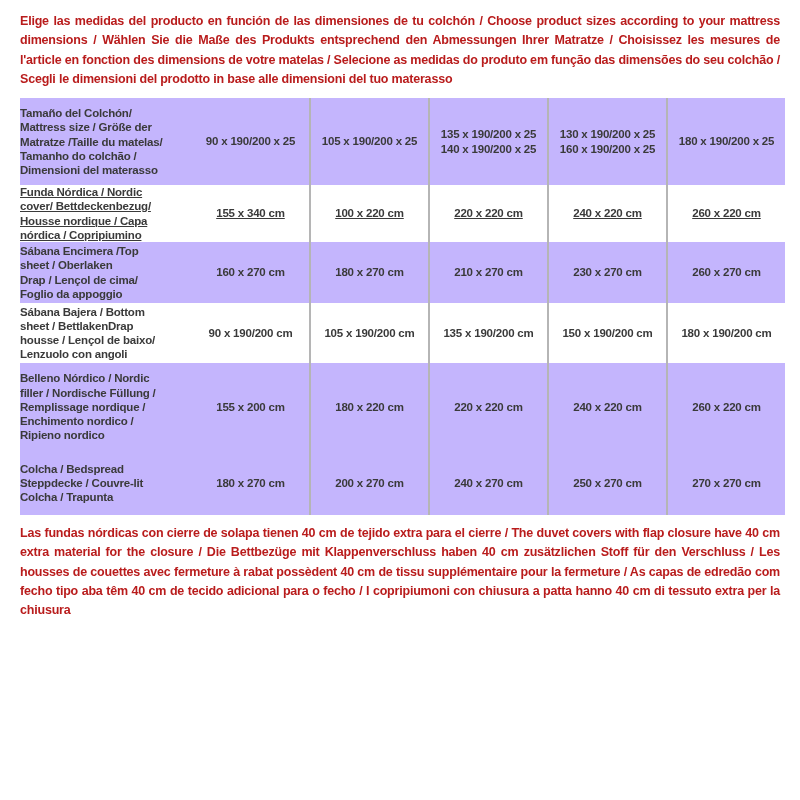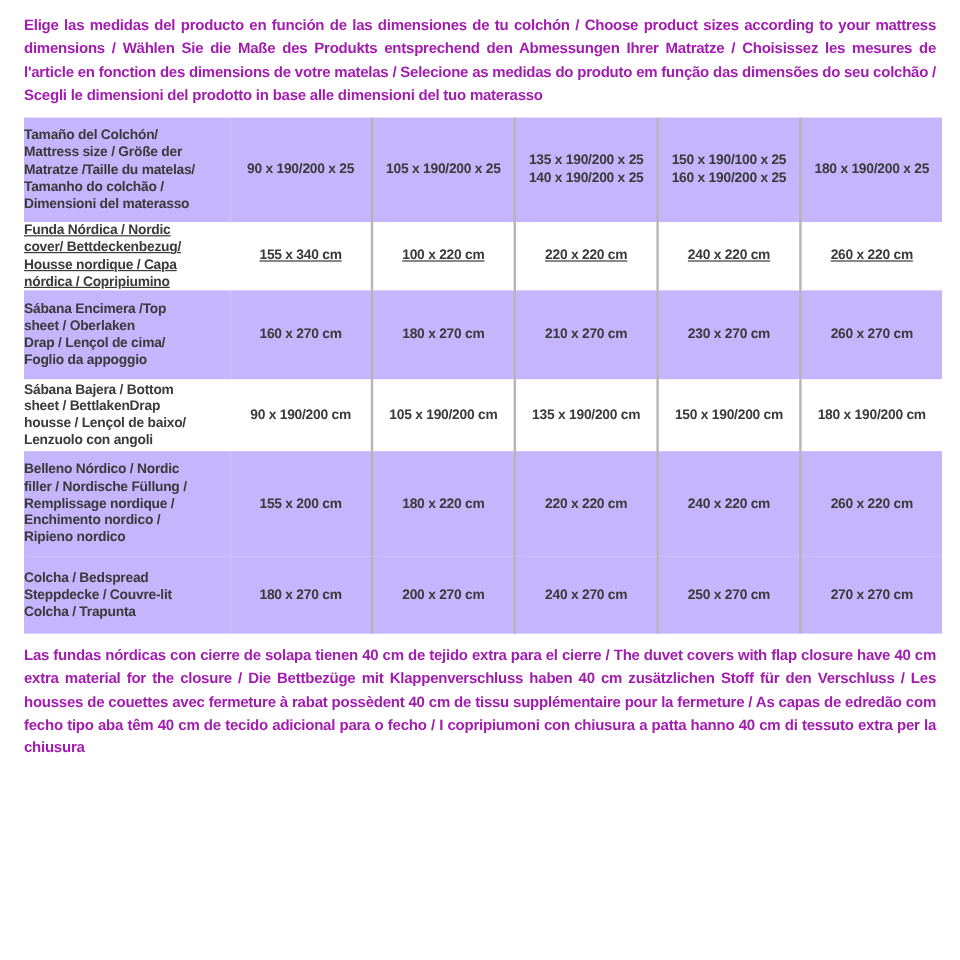--- a/index.html
+++ b/index.html
@@ -18,21 +18,21 @@
     height: 800px;
     padding: 12px 20px 0 20px;
   }
   .para {
     margin: 0;
     font-weight: bold;
     font-size: 12.5px;
     line-height: 19.3px;
     letter-spacing: -0.2px;
     text-align: justify;
-    color: #a21caf;
+    color: #b91c1c;
   }
   .intro { margin-bottom: 9px; }
   .footnote { margin-top: 9px; }
 
   table.size-table {
     border-collapse: collapse;
     table-layout: fixed;
     width: 760px;
   }
   table.size-table td {
@@ -57,21 +57,21 @@
     line-height: 15px;
     letter-spacing: -0.2px;
   }
   
   td.val + td.val { border-left: 2px solid #b5b5b5; }
 
   tr.shaded { background: #c4b5fd; }
 
   tr:nth-child(1) { height: 87px; }
   tr:nth-child(2) { height: 52px; text-decoration: underline; }
-  tr:nth-child(3) { height: 74px; }
+  tr:nth-child(3) { height: 61px; }
   tr:nth-child(4) { height: 60px; }
   tr:nth-child(5) { height: 88px; }
   tr:nth-child(6) { height: 64px; }
   tr:nth-child(7) { height: 80px; }
   tr:nth-child(8) { height: 74px; }
 </style>
 </head>
 <body>
 
 <div class="page">
@@ -83,21 +83,21 @@
       <tr class="shaded">
         <td class="label">Tamaño del Colchón/
 Mattress size / Größe der
 Matratze /Taille du matelas/
 Tamanho do colchão /
 Dimensioni del materasso</td>
         <td class="val">90 x 190/200 x 25</td>
         <td class="val">105 x 190/200 x 25</td>
         <td class="val">135 x 190/200 x 25
 140 x 190/200 x 25</td>
-        <td class="val">150 x 190/100 x 25
+        <td class="val">130 x 190/200 x 25
 160 x 190/200 x 25</td>
         <td class="val">180 x 190/200 x 25</td>
       </tr>
       <tr>
         <td class="label">Funda Nórdica /  Nordic
 cover/ Bettdeckenbezug/
 Housse nordique  / Capa
 nórdica / Copripiumino</td>
         <td class="val">155 x 340 cm</td>
         <td class="val">100 x 220 cm</td>

